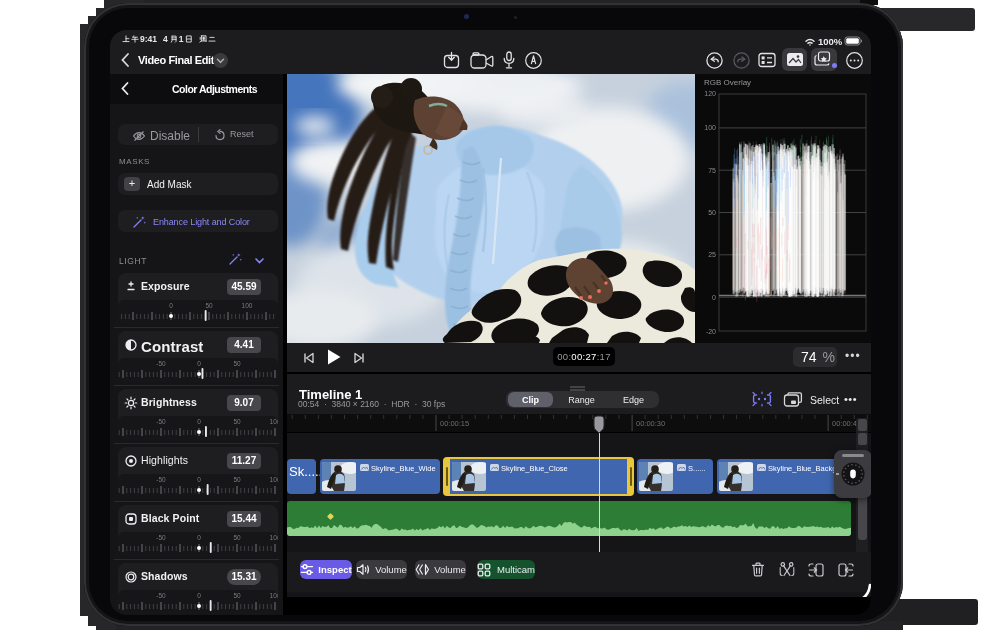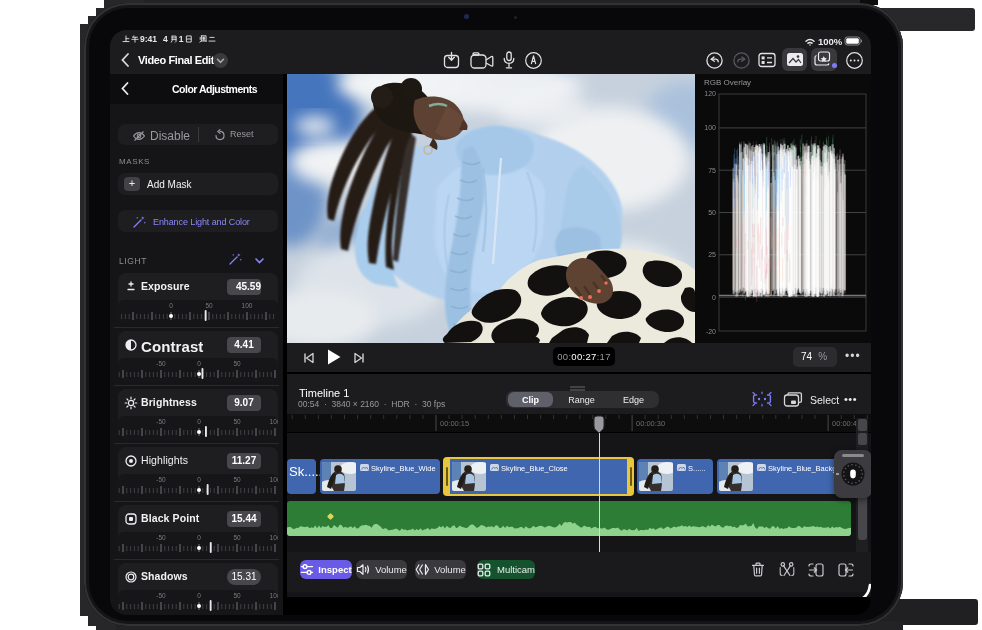--- a/index.html
+++ b/index.html
@@ -154,21 +154,21 @@
         <path d="M5.2 2.8 l.3.8.8.3-.8.3-.3.8-.3-.8-.8-.3.8-.3z" fill="#8583f5" stroke="none"></path>
       </svg></div>
 <div class="abs" style="left:143px;top:223px"><svg width="13" height="13">
         <path d="M3 5 L6.5 8.5 L10 5" stroke="#8583f5" stroke-width="1.7" fill="none" stroke-linecap="round"></path>
       </svg></div>
 <div class="abs" style="left:8px;top:243px;width:160px;height:51px;background:#1e1e21;border-radius:8px"></div>
     <div class="abs" style="left:14px;top:250px;width:14px;height:14px"><svg width="14" height="14" viewBox="0 0 14 14" stroke="#ededf2" stroke-width="1.3" fill="none" stroke-linecap="round">
         <path d="M7 2 V6 M5 4 H9 M4 9.5 H10"></path>
       </svg></div>
     <div class="abs" style="left:31px;top:250px;font-size:10.5px;font-weight:700;color:#f2f2f4;letter-spacing:.1px">Exposure</div>
-    <div class="abs" style="left:117px;top:249px;width:34px;height:16px;background:#48484c;border-radius:4px;text-align:right;line-height:16px;font-size:10px;font-weight:700;color:#fff">45.59</div>
+    <div class="abs" style="left:117px;top:249px;width:34px;height:16px;background:#48484c;border-radius:4px;text-align:center;line-height:16px;font-size:10px;font-weight:700;color:#fff">45.59</div>
     <div class="abs" style="left:8px;top:270px;width:160px;height:24px;background:#161618;border-radius:6px;overflow:hidden"><svg width="160" height="24">
         <text x="53.0" y="8" fill="#7c7c80" font-size="6.5" text-anchor="middle" font-family="Liberation Sans">0</text>
         <text x="91.0" y="8" fill="#7c7c80" font-size="6.5" text-anchor="middle" font-family="Liberation Sans">50</text>
         <text x="129.0" y="8" fill="#7c7c80" font-size="6.5" text-anchor="middle" font-family="Liberation Sans">100</text>
         <line x1="3.6" y1="14" x2="3.6" y2="19" stroke="#404045" stroke-width="1"></line>
         <line x1="7.4" y1="14" x2="7.4" y2="19" stroke="#404045" stroke-width="1"></line>
         <line x1="11.2" y1="14" x2="11.2" y2="19" stroke="#404045" stroke-width="1"></line>
         <line x1="15.0" y1="12" x2="15.0" y2="20" stroke="#74747a" stroke-width="1"></line>
         <line x1="18.8" y1="14" x2="18.8" y2="19" stroke="#404045" stroke-width="1"></line>
         <line x1="22.6" y1="14" x2="22.6" y2="19" stroke="#404045" stroke-width="1"></line>
@@ -441,21 +441,21 @@
         <circle cx="81.0" cy="16" r="2" fill="#fff"></circle>
         <rect x="91.8" y="10" width="1.9" height="11" rx="0.9" fill="#e8e8ec"></rect>
       </svg></div>
 <div class="abs" style="left:4px;top:529px;width:165px;height:1px;background:#2a2a2d"></div>
 <div class="abs" style="left:8px;top:533px;width:160px;height:51px;background:#1e1e21;border-radius:8px"></div>
     <div class="abs" style="left:14px;top:540px;width:14px;height:14px"><svg width="14" height="14" viewBox="0 0 14 14">
         <circle cx="7" cy="7" r="5" fill="none" stroke="#ededf2" stroke-width="1.2"></circle>
         <circle cx="7" cy="7" r="2.8" fill="none" stroke="#ededf2" stroke-width="1.2"></circle>
       </svg></div>
     <div class="abs" style="left:31px;top:540px;font-size:10.5px;font-weight:700;color:#f2f2f4;letter-spacing:.1px">Shadows</div>
-    <div class="abs" style="left:117px;top:539px;width:34px;height:16px;background:#48484c;border-radius:8px;text-align:center;line-height:16px;font-size:10px;font-weight:400;color:#fff">15.31</div>
+    <div class="abs" style="left:117px;top:539px;width:34px;height:16px;background:#48484c;border-radius:8px;text-align:center;line-height:16px;font-size:10px;font-weight:700;color:#fff">15.31</div>
     <div class="abs" style="left:8px;top:560px;width:160px;height:24px;background:#161618;border-radius:6px;overflow:hidden"><svg width="160" height="24">
         <text x="43.0" y="8" fill="#7c7c80" font-size="6.5" text-anchor="middle" font-family="Liberation Sans">-50</text>
         <text x="81.0" y="8" fill="#7c7c80" font-size="6.5" text-anchor="middle" font-family="Liberation Sans">0</text>
         <text x="119.0" y="8" fill="#7c7c80" font-size="6.5" text-anchor="middle" font-family="Liberation Sans">50</text>
         <text x="157.0" y="8" fill="#7c7c80" font-size="6.5" text-anchor="middle" font-family="Liberation Sans">100</text>
         <line x1="1.2" y1="14" x2="1.2" y2="19" stroke="#404045" stroke-width="1"></line>
         <line x1="5.0" y1="12" x2="5.0" y2="20" stroke="#74747a" stroke-width="1"></line>
         <line x1="8.8" y1="14" x2="8.8" y2="19" stroke="#404045" stroke-width="1"></line>
         <line x1="12.6" y1="14" x2="12.6" y2="19" stroke="#404045" stroke-width="1"></line>
         <line x1="16.4" y1="14" x2="16.4" y2="19" stroke="#404045" stroke-width="1"></line>
@@ -1285,29 +1285,29 @@
         <path d="M11 2.5 L4.5 7 L11 11.5 Z" fill="none" stroke="#d4d4d8" stroke-width="1.3" stroke-linejoin="round"></path>
       </svg></div>
 <div class="abs" style="left:216px;top:318px"><svg width="16" height="18" viewBox="0 0 16 18">
         <path d="M2 1.5 L14.5 9 L2 16.5 Z" fill="#fff"></path>
       </svg></div>
 <div class="abs" style="left:242px;top:321px"><svg width="14" height="14" viewBox="0 0 14 14">
         <path d="M11 2.5 V11.5" stroke="#d4d4d8" stroke-width="1.4"></path>
         <path d="M3 2.5 L9.5 7 L3 11.5 Z" fill="none" stroke="#d4d4d8" stroke-width="1.3" stroke-linejoin="round"></path>
       </svg></div>
 <div class="abs" style="left:443px;top:317px;width:62px;height:19px;background:#000;border-radius:5px;text-align:center;line-height:19px;font-size:9.5px;letter-spacing:.3px"><span style="color:#98989d">00:</span><span style="color:#fff">00:27</span><span style="color:#98989d">:17</span></div>
-<div class="abs" style="left:683px;top:317px;width:44px;height:20px;background:#2c2c2e;border-radius:5px;line-height:20px;font-size:10px"><span style="color:#fff;margin-left:8px">74</span><span style="color:#98989d;margin-left:6px">%</span></div>
+<div class="abs" style="left:683px;top:317px;width:44px;height:20px;background:#2c2c2e;border-radius:5px;line-height:20px;font-size:14px"><span style="color:#fff;margin-left:8px">74</span><span style="color:#98989d;margin-left:6px">%</span></div>
 <div class="abs" style="left:735px;top:319px;font-size:12px;color:#d4d4d8;letter-spacing:1px">•••</div>
 <div class="abs" style="left:177px;top:342px;width:584px;height:2px;background:#000"></div>
 <div class="abs" style="left:177px;top:344px;width:584px;height:241px;background:#151517"></div>
 <div class="abs" style="left:177px;top:344px;width:584px;height:40px;background:#1c1c1e"></div>
 <div class="abs" style="left:459px;top:347px;width:17px;height:5px"><svg width="17" height="5">
         <path d="M1 1 H16 M1 4 H16" stroke="#6a6a6e" stroke-width="1.2"></path>
       </svg></div>
-<div class="abs" style="left:189px;top:357px;font-size:11px;font-weight:400;color:#fff">Timeline 1</div>
+<div class="abs" style="left:189px;top:357px;font-size:13px;font-weight:700;color:#fff">Timeline 1</div>
 <div class="abs" style="left:188px;top:369px;font-size:8.5px;color:#98989d">00:54 &nbsp;·&nbsp; 3840 × 2160 &nbsp;·&nbsp; HDR &nbsp;·&nbsp; 30 fps</div>
 <div class="abs" style="left:396px;top:361px;width:153px;height:17px;background:#2f2f31;border-radius:7px"></div>
 <div class="abs" style="left:398px;top:362px;width:45px;height:15px;background:#60606a;border-radius:6px"></div>
 <div class="abs" style="left:396px;top:365px;width:49px;text-align:center;font-size:9px;font-weight:600;color:#fff">Clip</div>
 <div class="abs" style="left:447px;top:365px;width:49px;text-align:center;font-size:9px;color:#ececf0">Range</div>
 <div class="abs" style="left:499px;top:365px;width:49px;text-align:center;font-size:9px;color:#ececf0">Edge</div>
 <div class="abs" style="left:641px;top:361px"><svg width="22" height="16" viewBox="0 0 22 16" fill="none" stroke="#7d7af8" stroke-width="1.4" stroke-linecap="round">
         <path d="M5.5 4 H4 Q2.6 4 2.6 5.4 V10.6 Q2.6 12 4 12 H5.5 M16.5 4 H18 Q19.4 4 19.4 5.4 V10.6 Q19.4 12 18 12 H16.5"></path>
         <circle cx="8" cy="8" r="1.2" fill="#7d7af8" stroke="none"></circle>
         <circle cx="14" cy="8" r="1.2" fill="#7d7af8" stroke="none"></circle>

